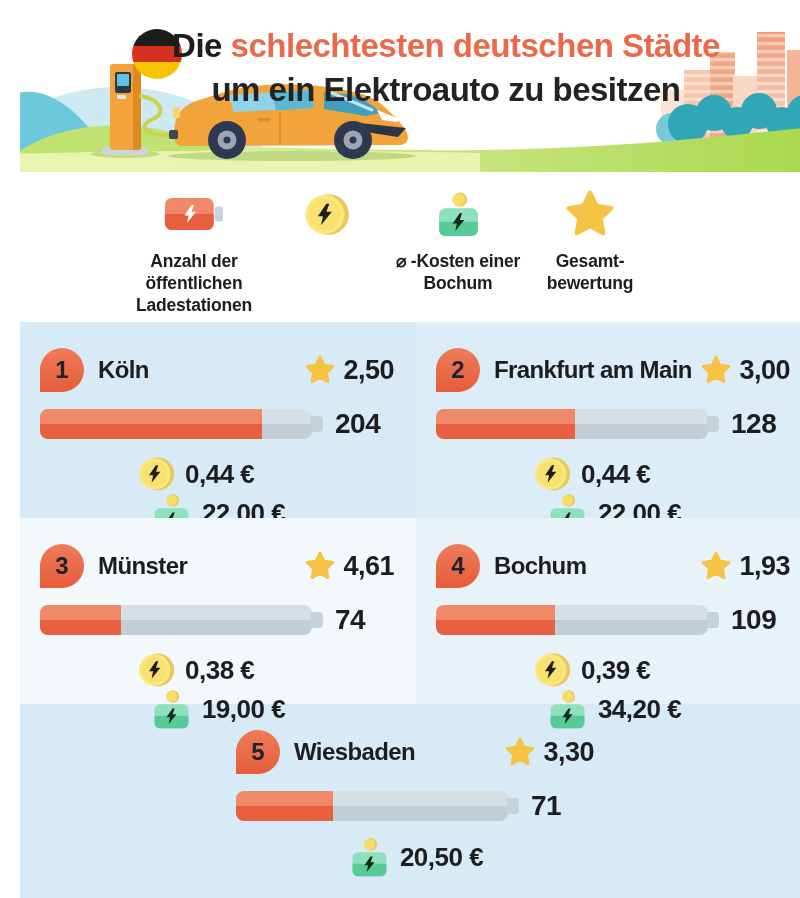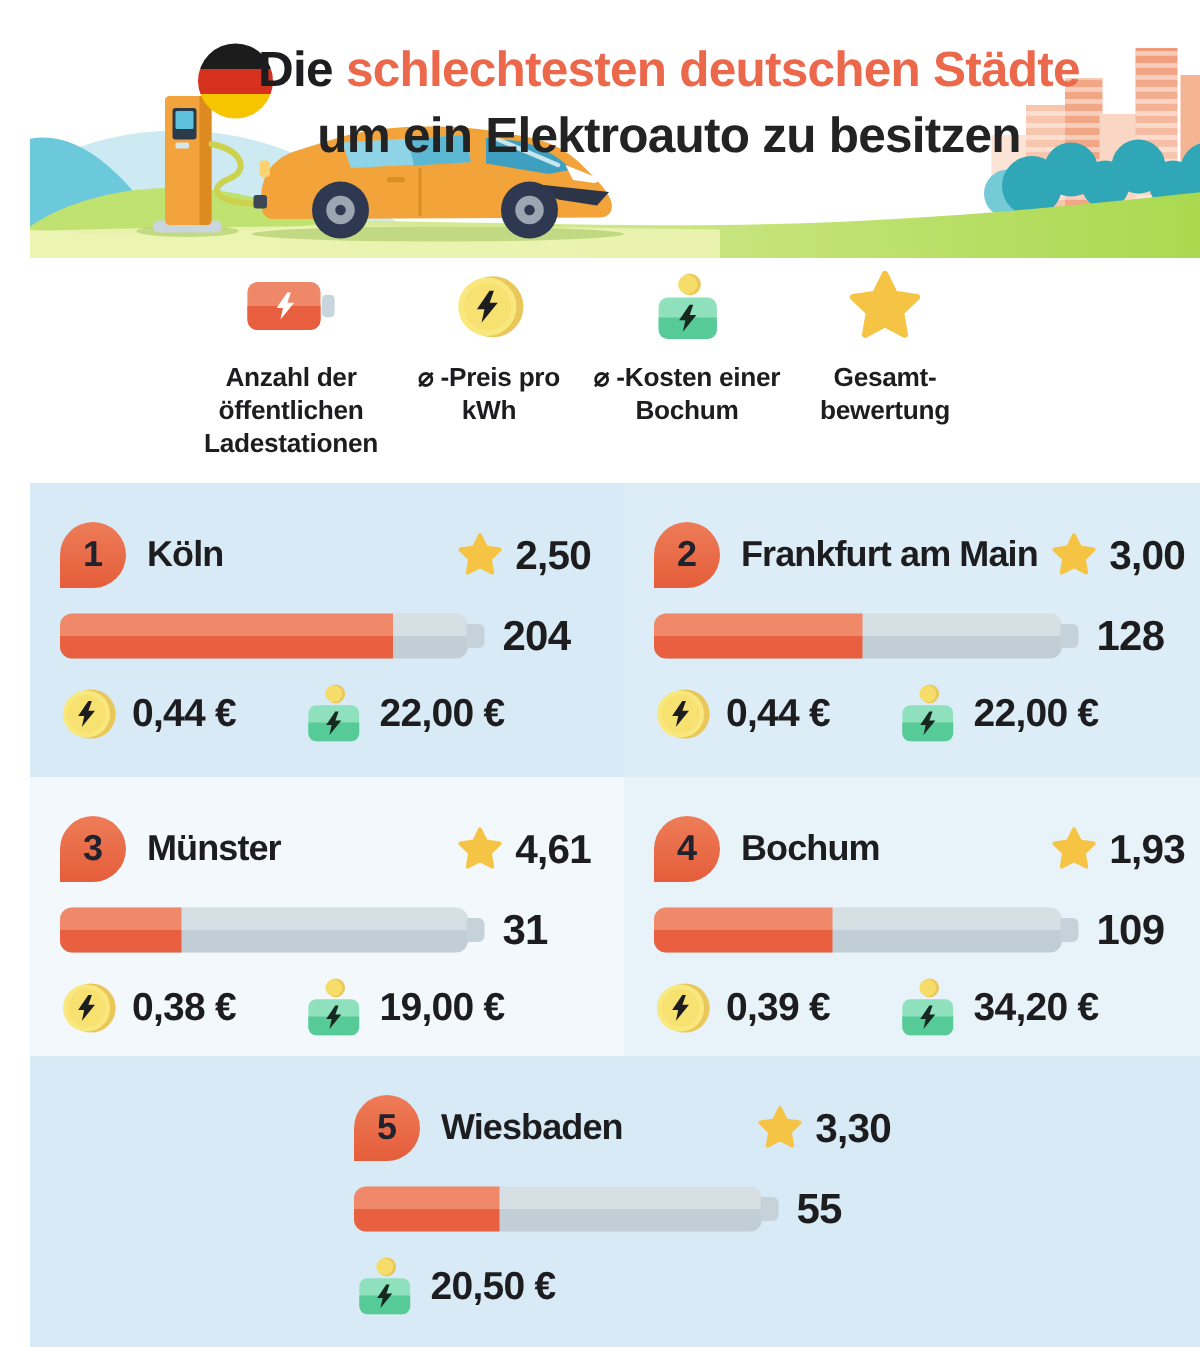--- a/index.html
+++ b/index.html
@@ -15,21 +15,21 @@
   .hero-art { position:absolute; left:0; top:0; }
   .flag {
     position:absolute; left:112px; top:29px; width:50px; height:50px; border-radius:50%;
     background:linear-gradient(180deg,#1c1c1c 0 34%,#d6301f 34% 67%,#f7c400 67% 100%);
   }
   .hero-titles { position:absolute; left:0; right:0; top:24px; text-align:center; padding-left:60px; }
   .t1 { font-size:33px; font-weight:700; letter-spacing:-0.5px; line-height:1.35; white-space:nowrap; }
   .t1 .hl { color:#ec684b; }
   .t2 { font-size:33px; font-weight:700; letter-spacing:-0.5px; line-height:1.3; white-space:nowrap; color:#232323; }
   
-  .legend { height:150px; display:flex; padding-top:4px; margin-left:108px; width:540px; }
+  .legend { height:150px; display:flex; padding-top:14px; margin-left:108px; width:540px; }
   .legend-item { width:132px; display:flex; flex-direction:column; align-items:center; }
   .legend-iconbox { height:56px; display:flex; align-items:center; justify-content:center; }
   .legend-label { margin-top:8px; font-size:17.5px; font-weight:700; text-align:center; line-height:1.27; letter-spacing:-0.2px; }
   .legend-item:nth-child(1) .legend-label { max-width:126px; }
   .legend-item:nth-child(2) .legend-label { max-width:112px; }
   .legend-item:nth-child(3) .legend-label { max-width:130px; }
   .legend-item:nth-child(4) .legend-label { max-width:96px; }
   
   .row { display:flex; }
   .card { width:400px; }
@@ -59,21 +59,21 @@
   .bar-fill {
     position:absolute; left:0; top:0; bottom:0; width:50%;
     border-radius:8px 0 0 8px;
     background:linear-gradient(180deg,#f0886a 0 50%,#e8603f 50% 100%);
   }
   .bar-tip {
     position:absolute; right:-11px; top:50%; transform:translateY(-50%);
     width:12px; height:16px; border-radius:0 4px 4px 0; background:#c6d2d9;
   }
   .bar-value { font-size:28px; font-weight:700; letter-spacing:-0.5px; margin-left:23px; }
-  .cost-row { display:flex; align-items:center; padding:0 20px; margin-top:15px; }
+  .cost-row { display:flex; align-items:center; padding:0 20px; margin-top:15px;flex-direction:column; }
   .cost { display:flex; align-items:center; }
   .cost-first { min-width:162px; }
   .cost-value { font-size:26px; font-weight:700; letter-spacing:-0.5px; margin-left:10px; }
   
   .icon { display:block; }
   .star-lg { width:52px; height:52px; }
   .star-sm { width:32px; height:32px; }
   .coin-lg { width:47px; height:47px; }
   .coin-sm { width:38px; height:38px; }
   .money-lg { width:47px; height:47px; }
@@ -212,21 +212,20 @@
           </svg>
         </div>
       <div class="legend-label">Anzahl der öffentlichen Ladestationen</div>
     </div>
     <div class="legend-item">
       <div class="legend-iconbox">
           <svg class="icon coin-lg">
             <use href="#sym-coin"></use>
           </svg>
         </div>
-      <div class="legend-label">⌀ -Preis pro kWh</div>
     </div>
     <div class="legend-item">
       <div class="legend-iconbox">
           <svg class="icon money-lg">
             <use href="#sym-money"></use>
           </svg>
         </div>
       <div class="legend-label">⌀ -Kosten einer Bochum</div>
     </div>
     <div class="legend-item">
@@ -328,21 +327,21 @@
                 <use href="#sym-star"></use>
               </svg>
             <span class="rating-value">4,61</span>
           </div>
         </div>
         <div class="bar-row">
           <div class="battery-bar">
             <div class="bar-fill" style="width: 29.6%;"></div>
             <div class="bar-tip"></div>
           </div>
-          <span class="bar-value">31</span>
+          <span class="bar-value">74</span>
         </div>
         <div class="cost-row">
           <div class="cost cost-first">
             <svg class="icon coin-sm">
                 <use href="#sym-coin"></use>
               </svg>
             <span class="cost-value">0,38 €</span>
           </div>
           <div class="cost">
             <svg class="icon money-sm">
@@ -403,21 +402,21 @@
                 <use href="#sym-star"></use>
               </svg>
             <span class="rating-value">3,30</span>
           </div>
         </div>
         <div class="bar-row">
           <div class="battery-bar">
             <div class="bar-fill" style="width: 35.6%;"></div>
             <div class="bar-tip"></div>
           </div>
-          <span class="bar-value">55</span>
+          <span class="bar-value">71</span>
         </div>
         <div class="cost-row">
           <div class="cost">
             <svg class="icon money-sm">
                 <use href="#sym-money"></use>
               </svg>
             <span class="cost-value">20,50 €</span>
           </div>
         </div>
       </article>

